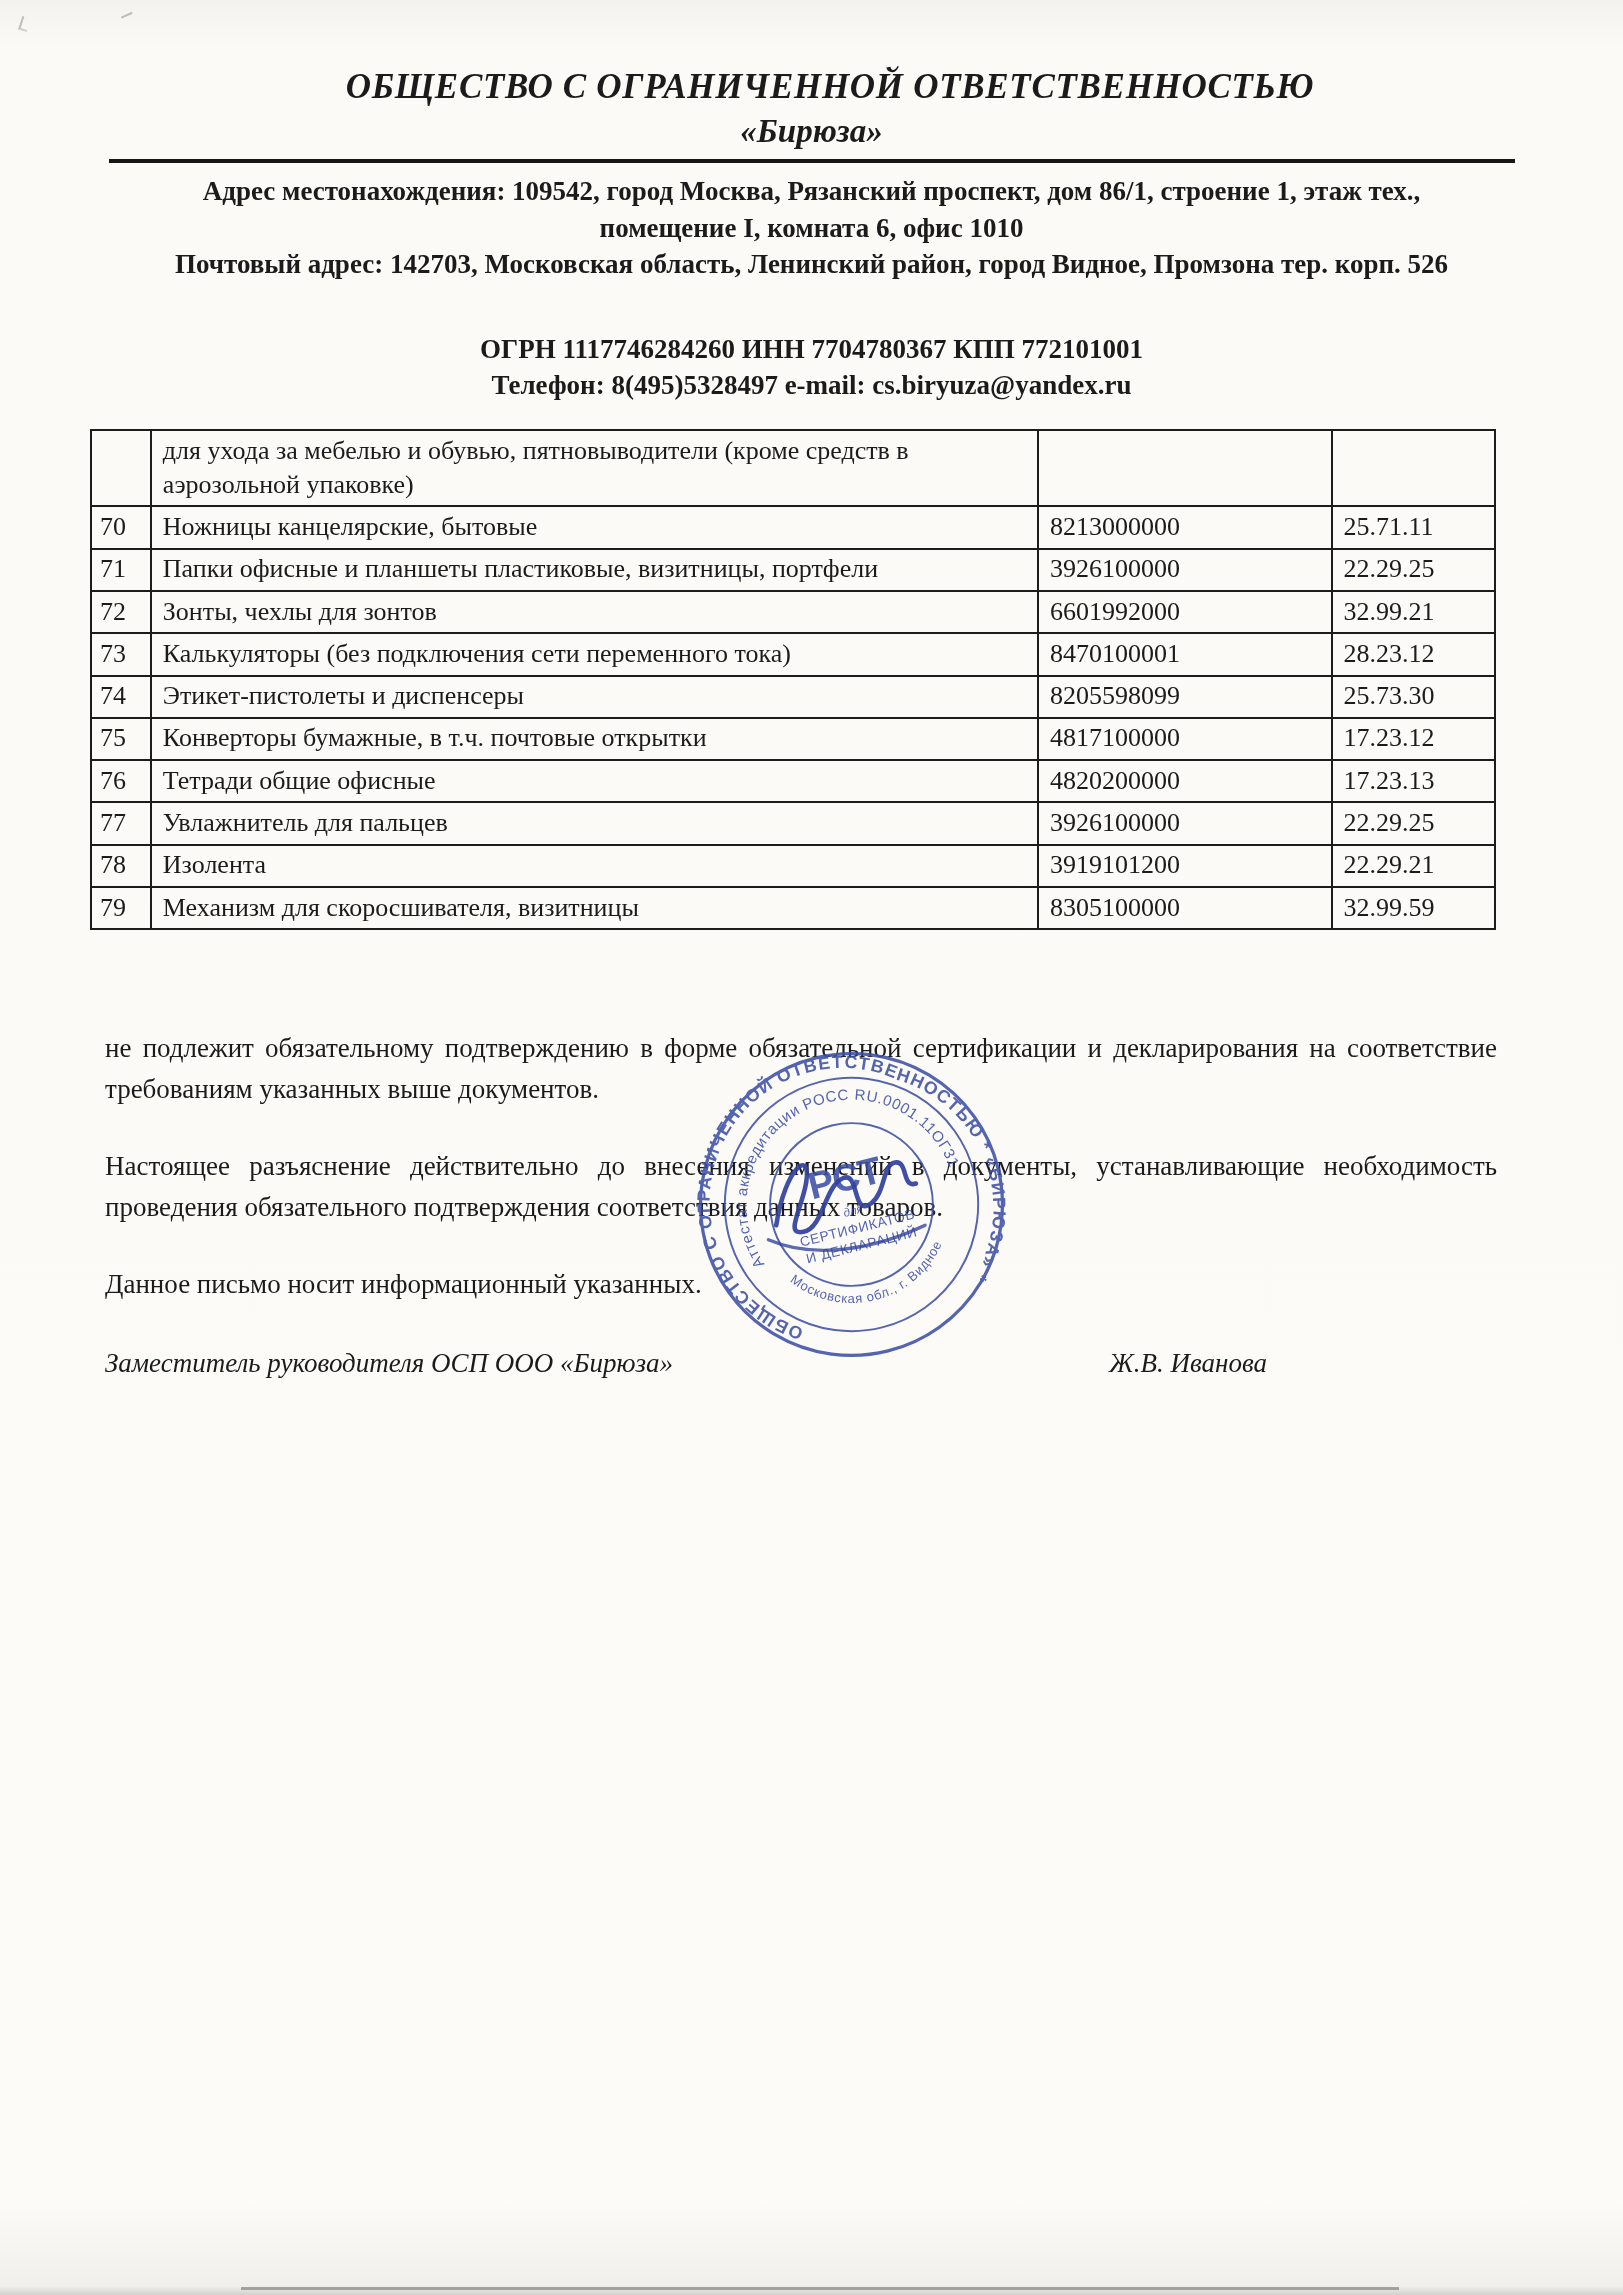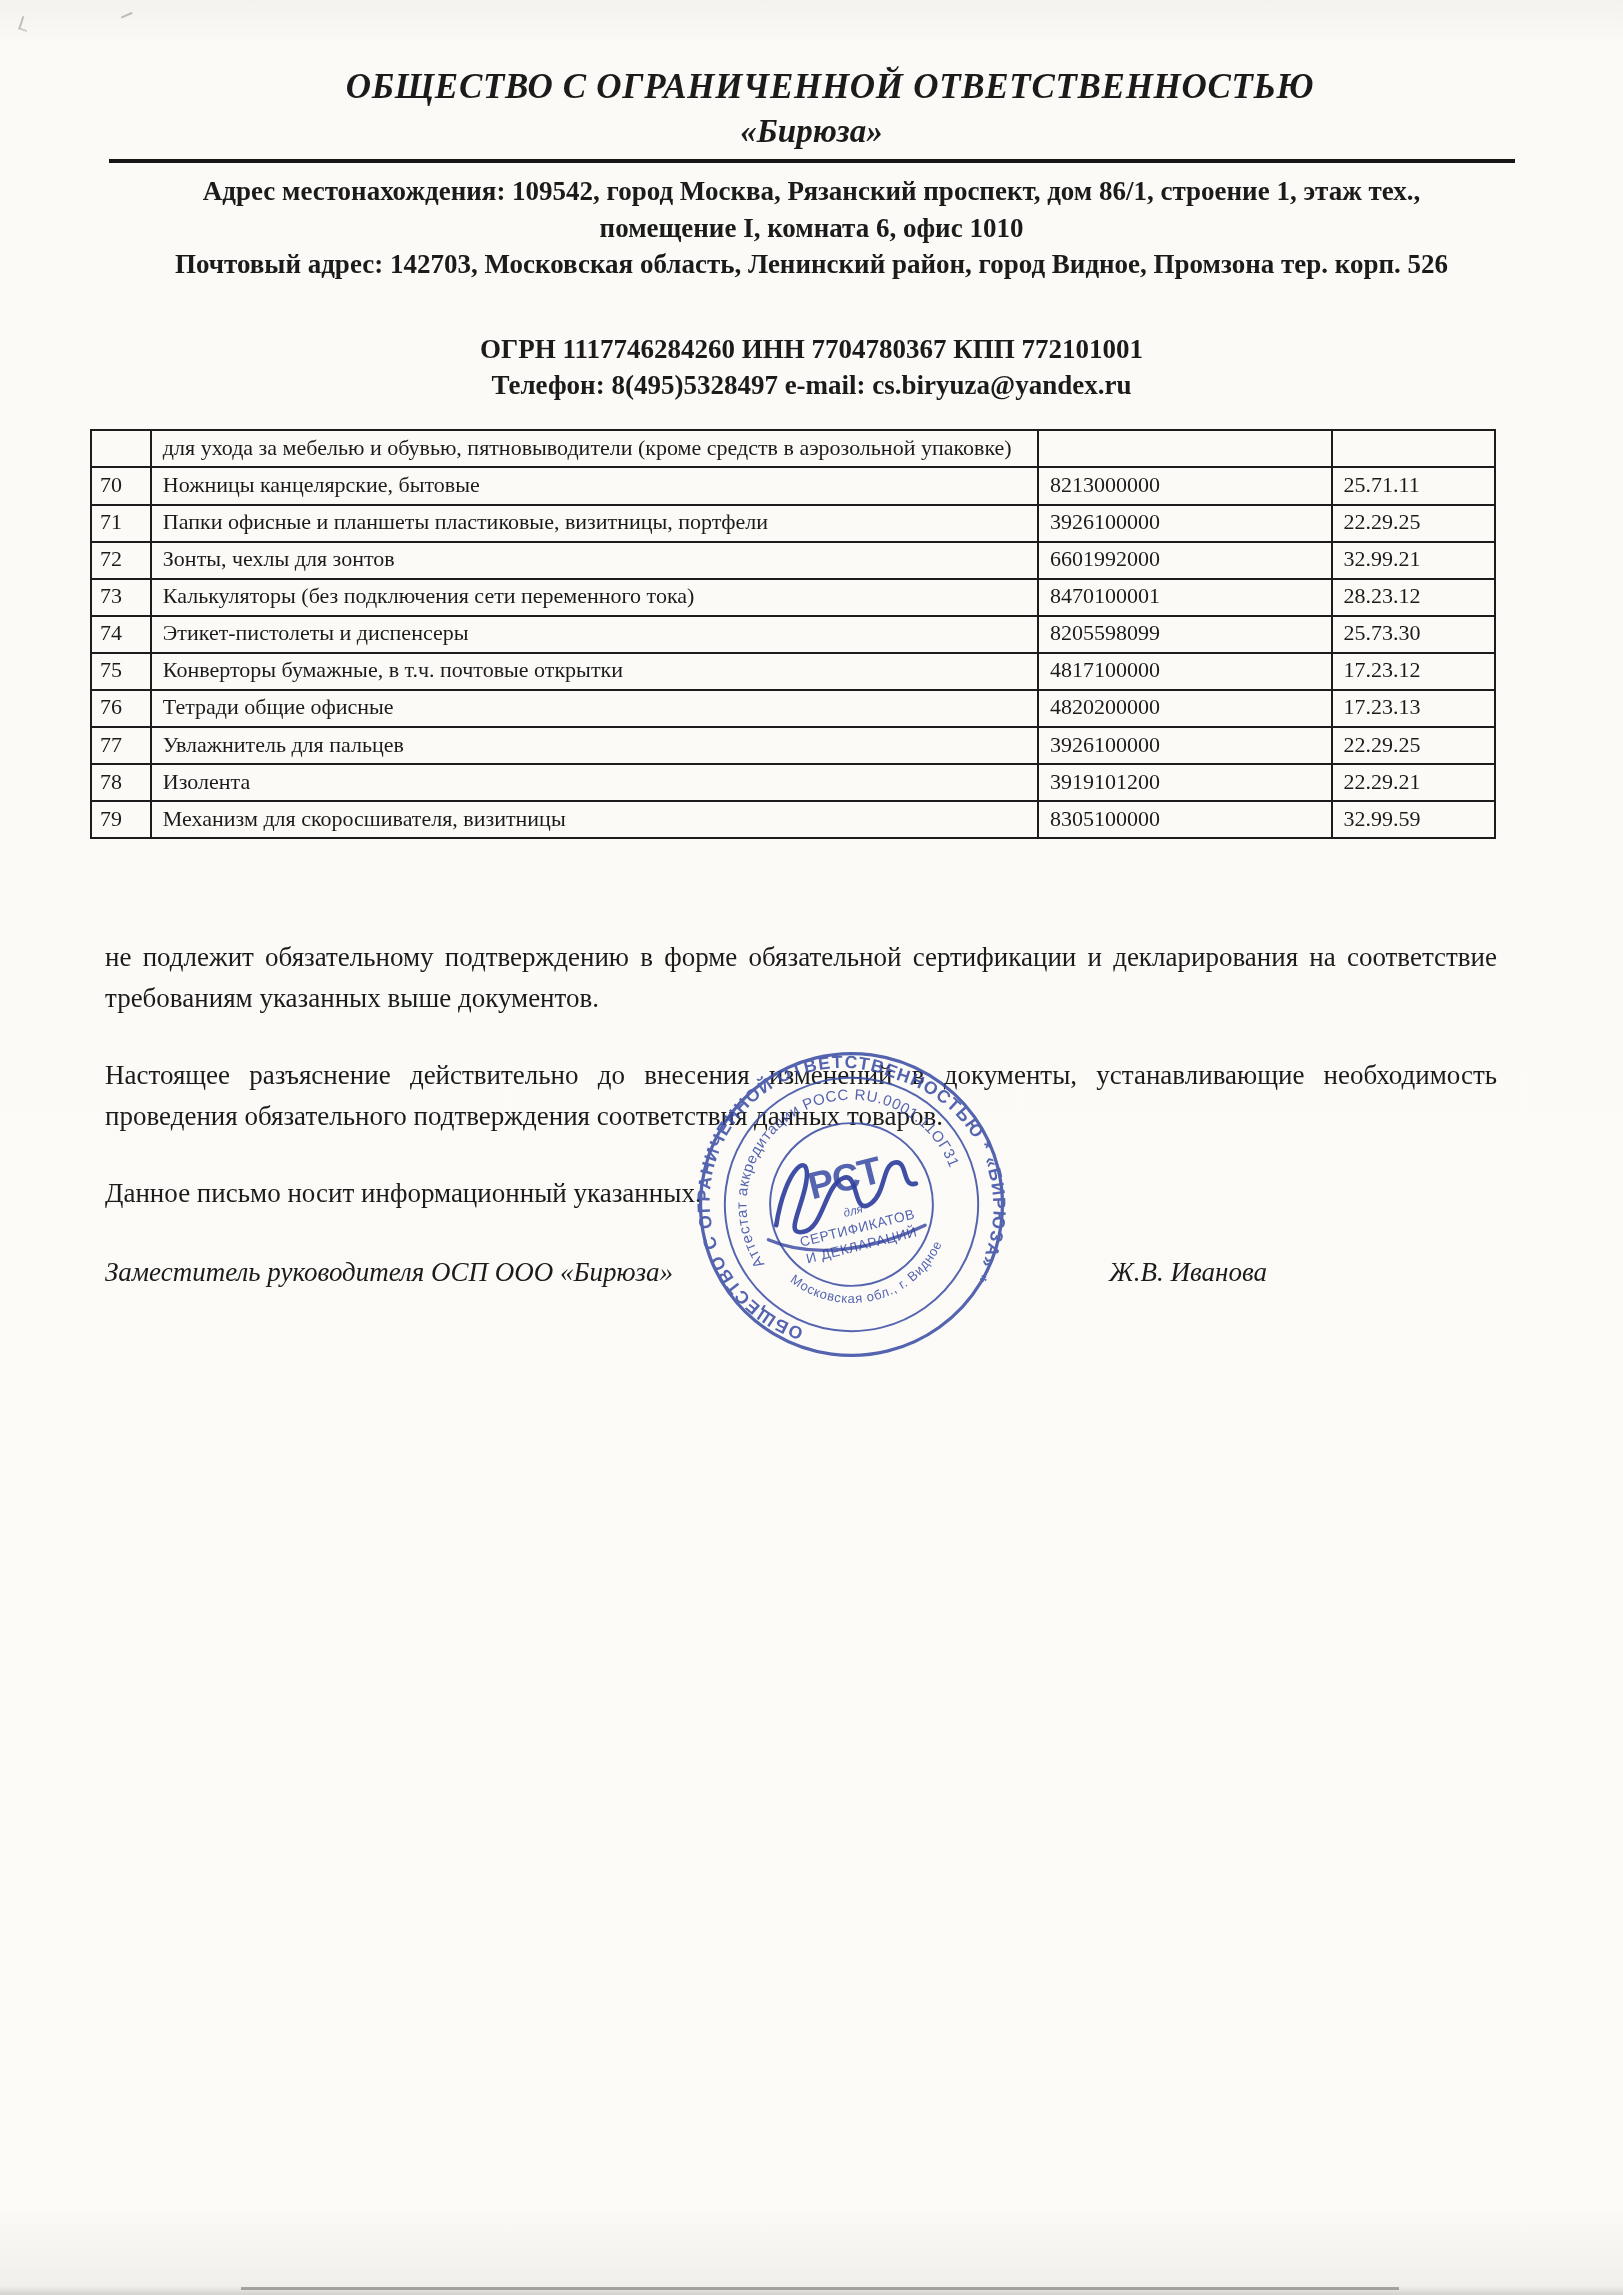--- a/index.html
+++ b/index.html
@@ -30,21 +30,21 @@
     margin: 6.5px auto 10.5px auto;
   }
   .addr { font-size: 27px; line-height: 1.34; font-weight: bold; }
   .reg-block { margin-top: 49px; }
 
   
   .goods-table {
     border-collapse: collapse;
     margin: 26px 16px 0 90px;
     width: 1406px;
-    font-size: 22px;
+    font-size: 26px;
     table-layout: fixed;
   }
   .goods-table td {
     border: 2px solid #1c1c1c;
     padding: 2.6px 10.5px 3.9px 10.5px;
     vertical-align: top;
     line-height: 1.3;
     overflow: hidden;
   }
   .goods-table td.col-num  { width: 60px;  padding-left: 7.9px; }

